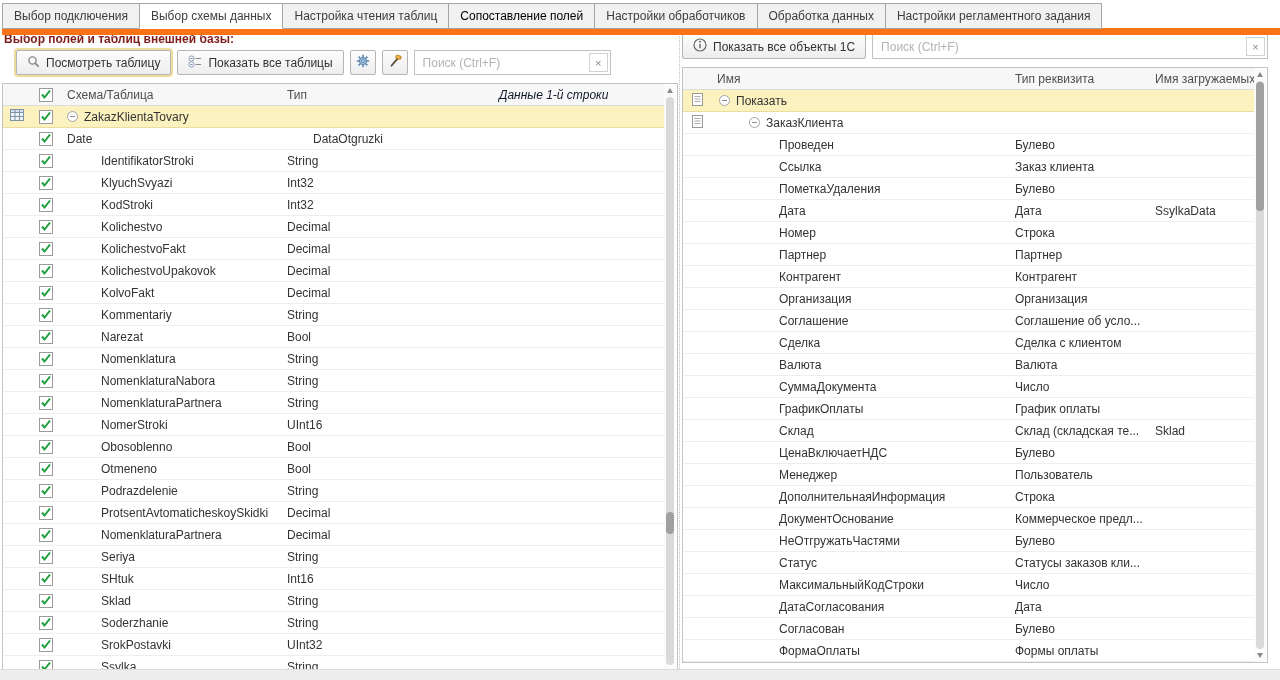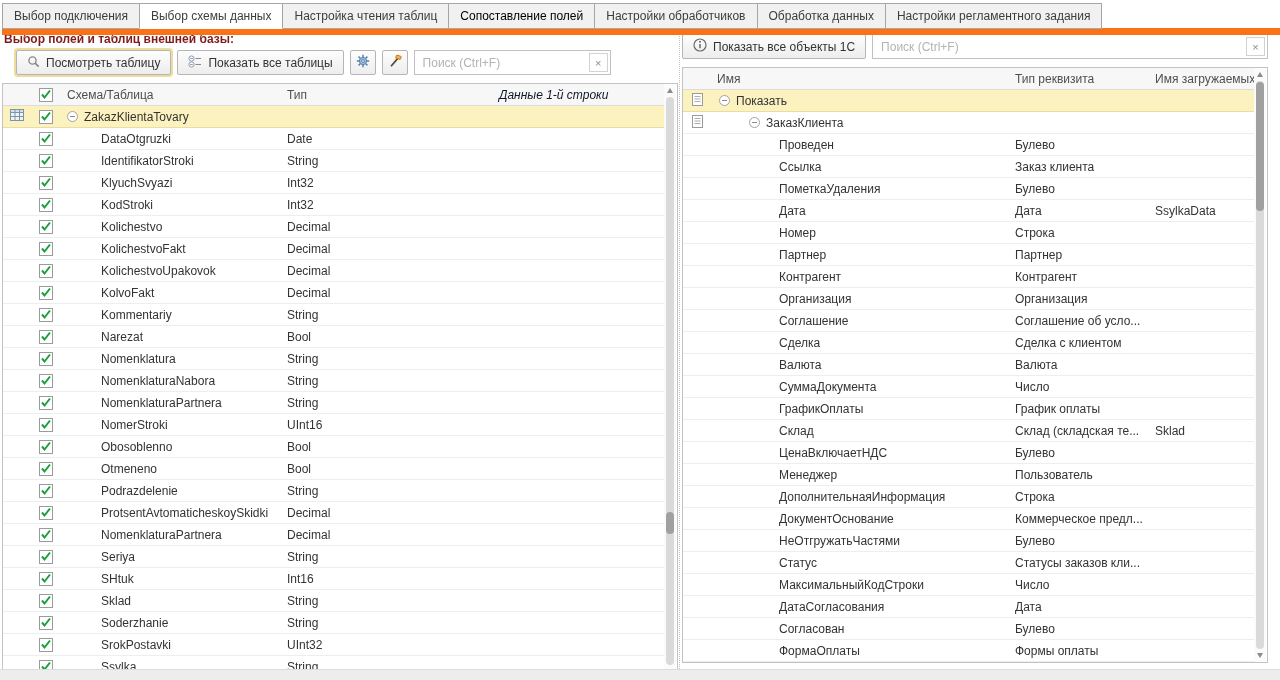--- a/index.html
+++ b/index.html
@@ -185,22 +185,22 @@
 
           <div class="trow">
             <div class="c lc1"></div>
             <div class="c lc2">
               <span class="checkbox">
                 <svg width="12" height="11">
                   <polyline points="2,5.5 4.5,8.5 10,1.5" fill="none" stroke="#1d9e3d" stroke-width="2"></polyline>
                 </svg>
               </span>
             </div>
+            <div class="c lc4">Date</div>
             <div class="c lc3 indent-child">DataOtgruzki</div>
-            <div class="c lc4">Date</div>
             <div class="c lc5"></div>
           </div>
 
           <div class="trow">
             <div class="c lc1"></div>
             <div class="c lc2">
               <span class="checkbox">
                 <svg width="12" height="11">
                   <polyline points="2,5.5 4.5,8.5 10,1.5" fill="none" stroke="#1d9e3d" stroke-width="2"></polyline>
                 </svg>

